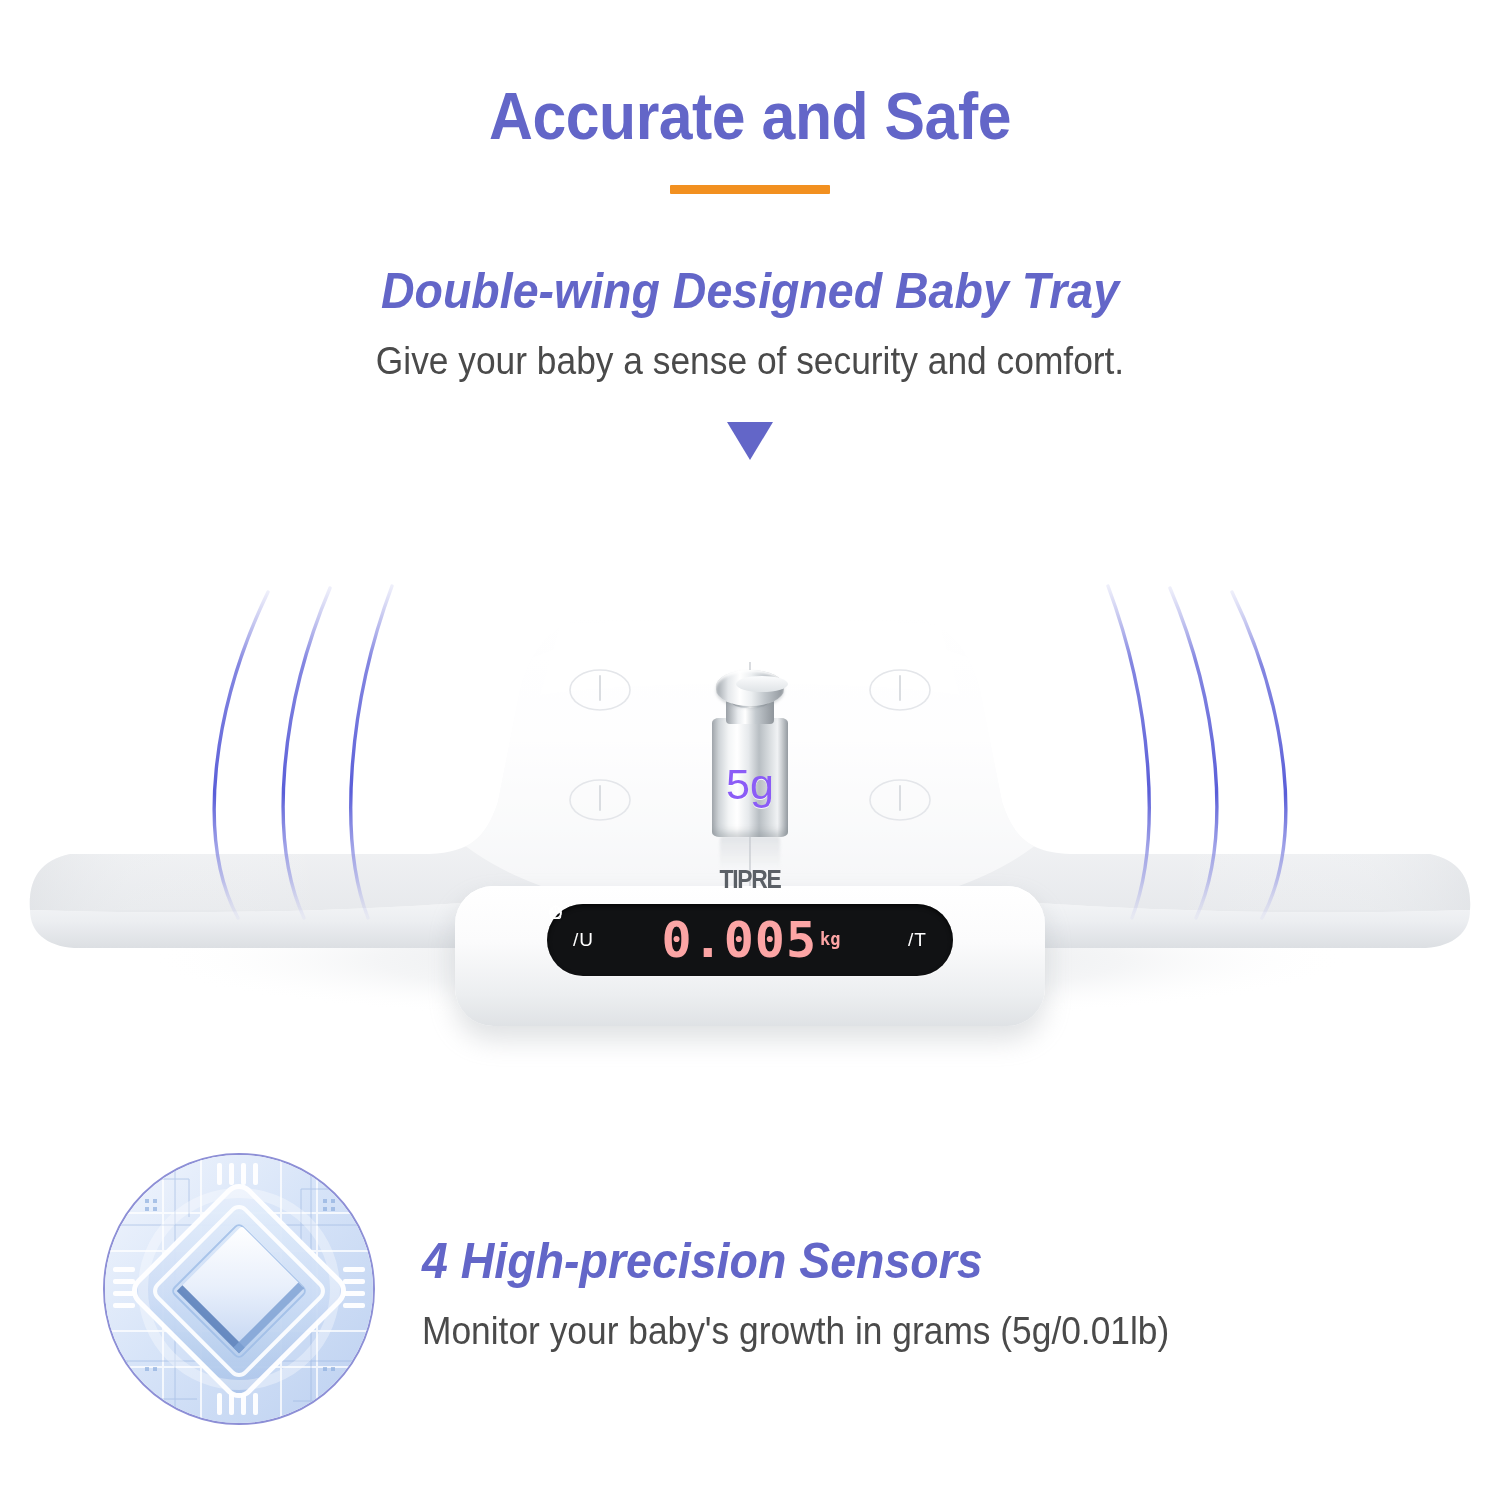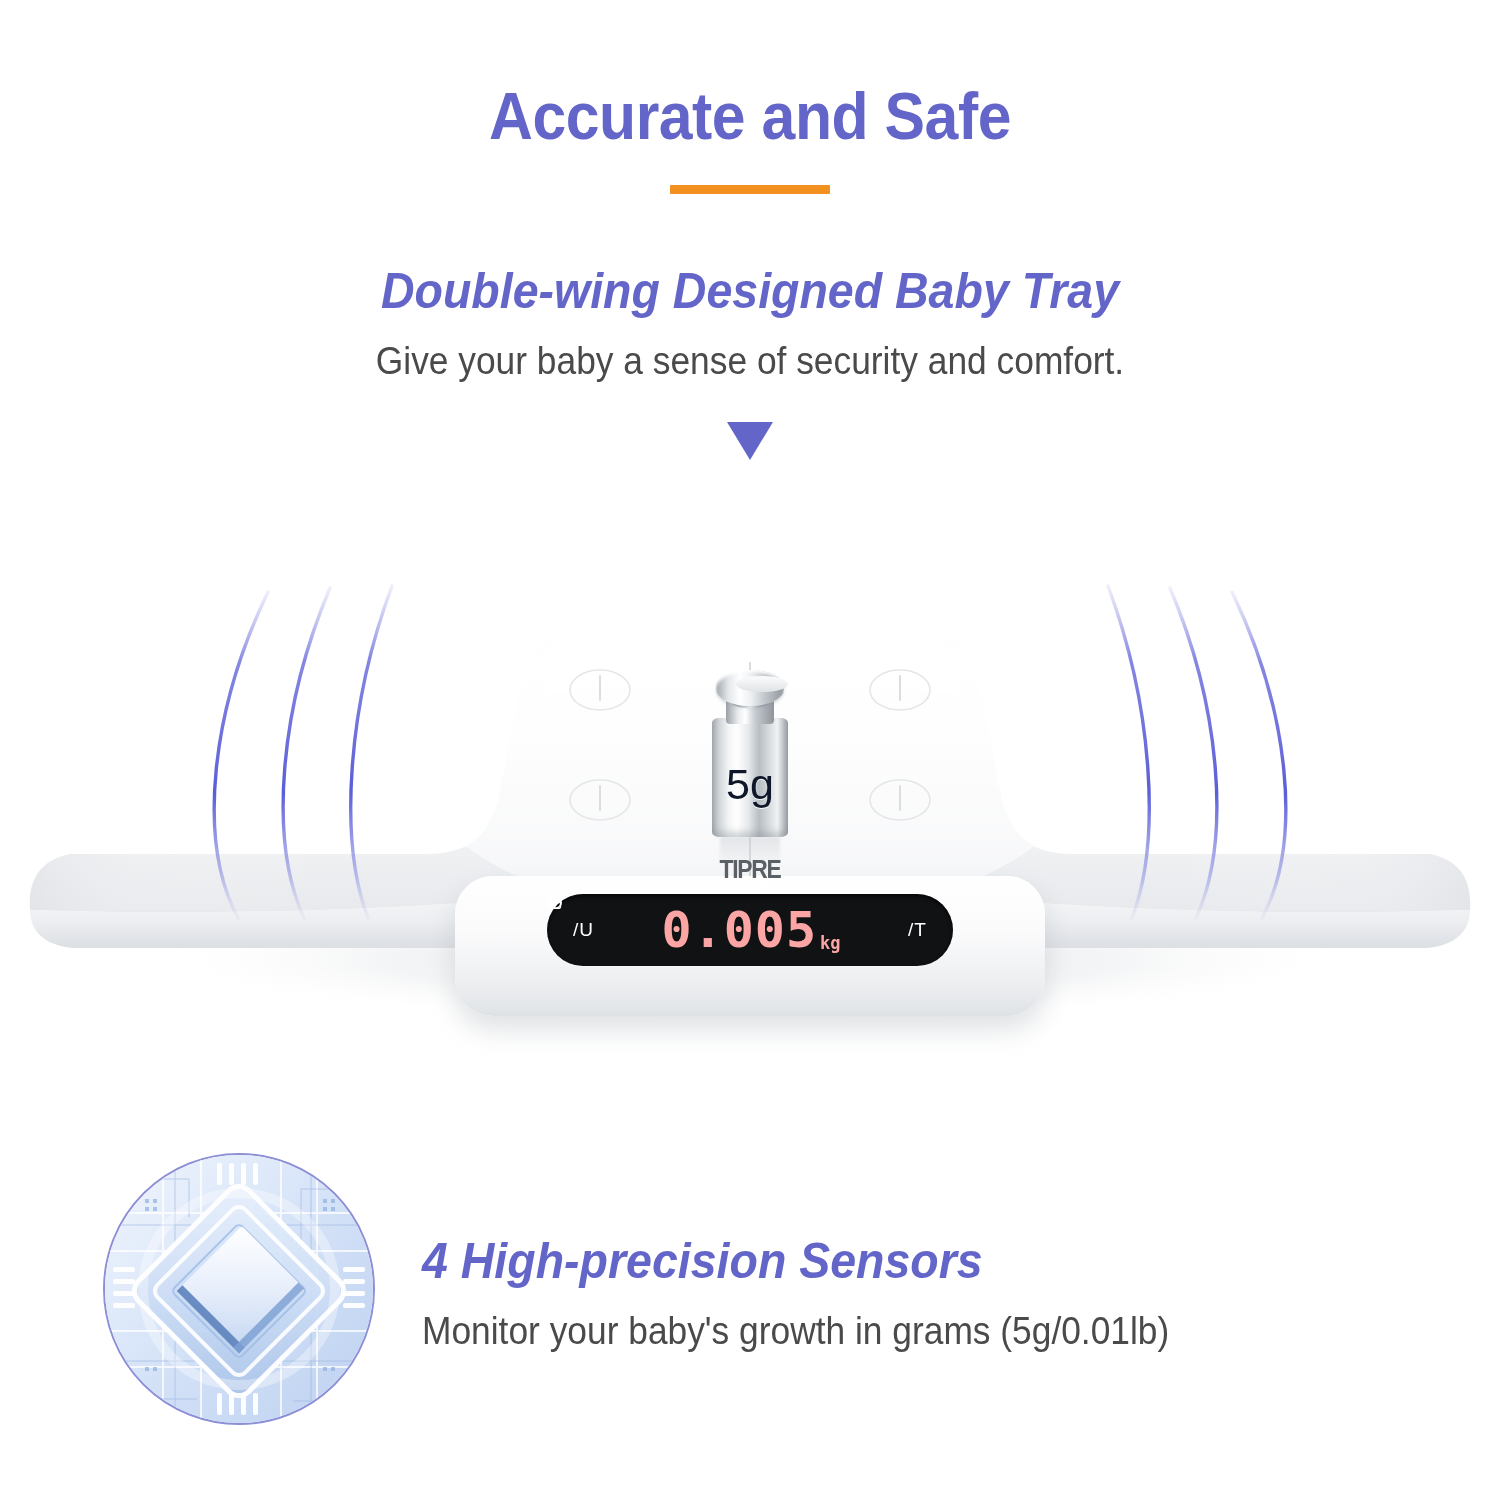--- a/index.html
+++ b/index.html
@@ -63,32 +63,32 @@
     background:linear-gradient(90deg,#a0a6ac,#e4e7ea 18%,#ffffff 35%,#eceff1 52%,#c0c6cb 72%,#90969c);
     box-shadow:inset 0 2px 3px rgba(255,255,255,.95), 0 2px 3px rgba(140,148,156,.35);
   }
   .w-knob-top{
     position:absolute; left:20px; top:6px; width:52px; height:16px;
     border-radius:50%;
     background:linear-gradient(180deg,#fbfcfd,#dfe3e6);
   }
   .w-label{
     position:absolute; left:0; top:98px; width:92px; text-align:center;
-    font-size:43px; color:#0f172a; font-family:"Liberation Sans",sans-serif;
+    font-size:43px; color:#8b5cf6; font-family:"Liberation Sans",sans-serif;
     text-shadow:0 1px 0 rgba(255,255,255,.85);
   }
   .w-refl{
     position:absolute; left:16px; top:174px; width:60px; height:34px;
     background:linear-gradient(180deg,rgba(196,201,206,.42),rgba(255,255,255,0));
     border-radius:4px; filter:blur(1.6px);
   }
 
   
   .base{
-    position:absolute; left:455px; top:436px; width:590px; height:140px;
+    position:absolute; left:455px; top:446px; width:590px; height:140px;
     border-radius:38px;
     background:linear-gradient(180deg,#ffffff 0%,#fbfbfc 40%,#eceef0 78%,#dfe2e5 100%);
     box-shadow:0 14px 26px rgba(160,166,174,.33), inset 0 1px 0 #ffffff;
   }
   .base-lip{
     position:absolute; left:472px; top:448px; width:556px; height:44px;
     border-radius:26px 26px 14px 14px;
     background:linear-gradient(180deg,#ffffff,#f4f5f7);
   }
   .brand{
@@ -103,21 +103,21 @@
     padding:0 26px;
     box-shadow:inset 0 2px 4px rgba(0,0,0,.7), 0 1px 2px rgba(255,255,255,.5);
   }
   .lcd-btn{ color:#ffffff; font-size:19px; letter-spacing:1px; display:flex; align-items:center; gap:1px; }
   .lcd-btn svg{ display:block; }
   .lcd-read{
     display:flex; align-items:flex-end; color:#fca5a5;
     font-family:"DejaVu Sans Mono", monospace;
   }
   .lcd-digits{ font-size:50px; letter-spacing:1px; line-height:1; font-weight:bold; }
-  .lcd-unit{ font-size:17px; font-weight:bold; margin-left:3px; margin-bottom:2px; }
+  .lcd-unit{ font-size:17px; font-weight:bold; margin-left:3px; margin-bottom:16px; }
 
   
   .chip{
     position:absolute; left:103px; top:1153px; width:272px; height:272px;
     border-radius:50%; overflow:hidden; border:2px solid #8d8fd6;
   }
   .chip svg{ display:block; }
   .sec2-head{
     position:absolute; left:422px; top:1232px;
     font-size:50px; font-style:italic; font-weight:bold; color:#6366c8;

